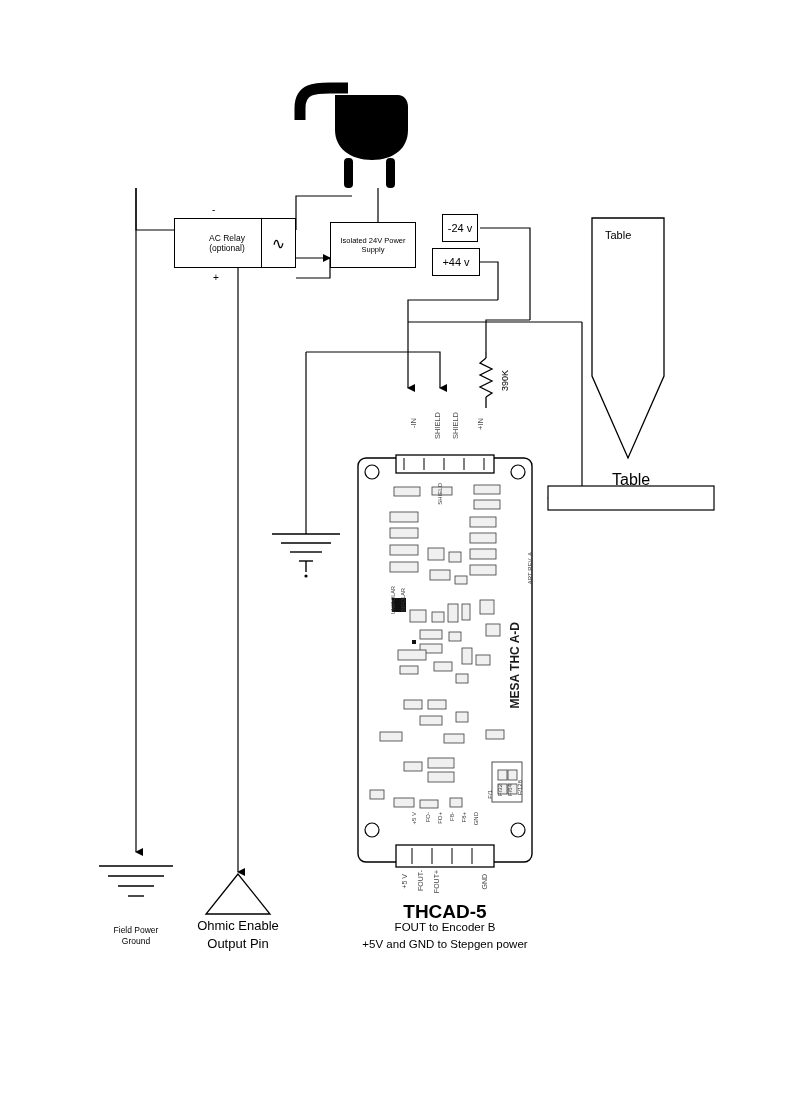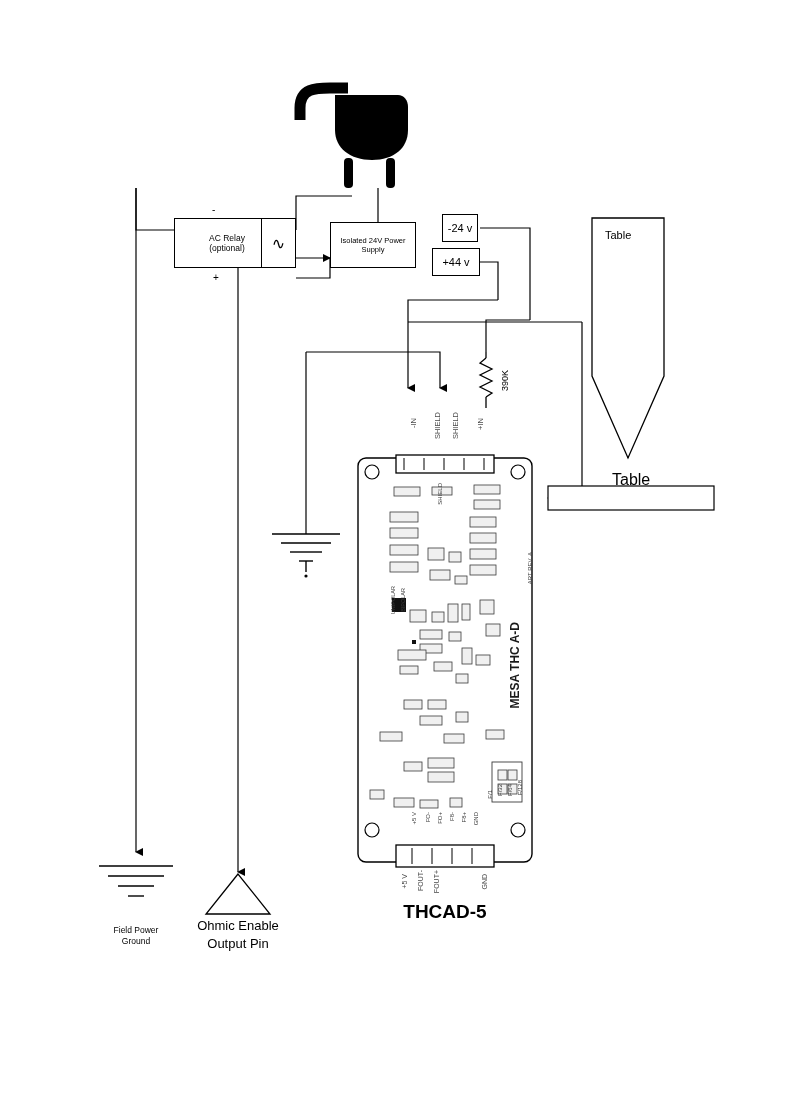--- a/index.html
+++ b/index.html
@@ -296,13 +296,15 @@
 <div class="caption" style="left:88px; top:917px; font-size:13px; line-height:1.35;">
   <div>Ohmic Enable</div>
   <div>Output Pin</div>
 </div>
 
 <div class="caption" style="left:295px; top:901px; font-size:19px; font-weight:bold;">
   <span>THCAD-5</span>
 </div>
 
 <div class="caption" style="left:295px; top:919px; font-size:11.5px; line-height:1.45;">
+  <div>FOUT to  Encoder B</div>
+  <div>+5V and GND to Stepgen power</div>
 </div>
 
 </body></html>

